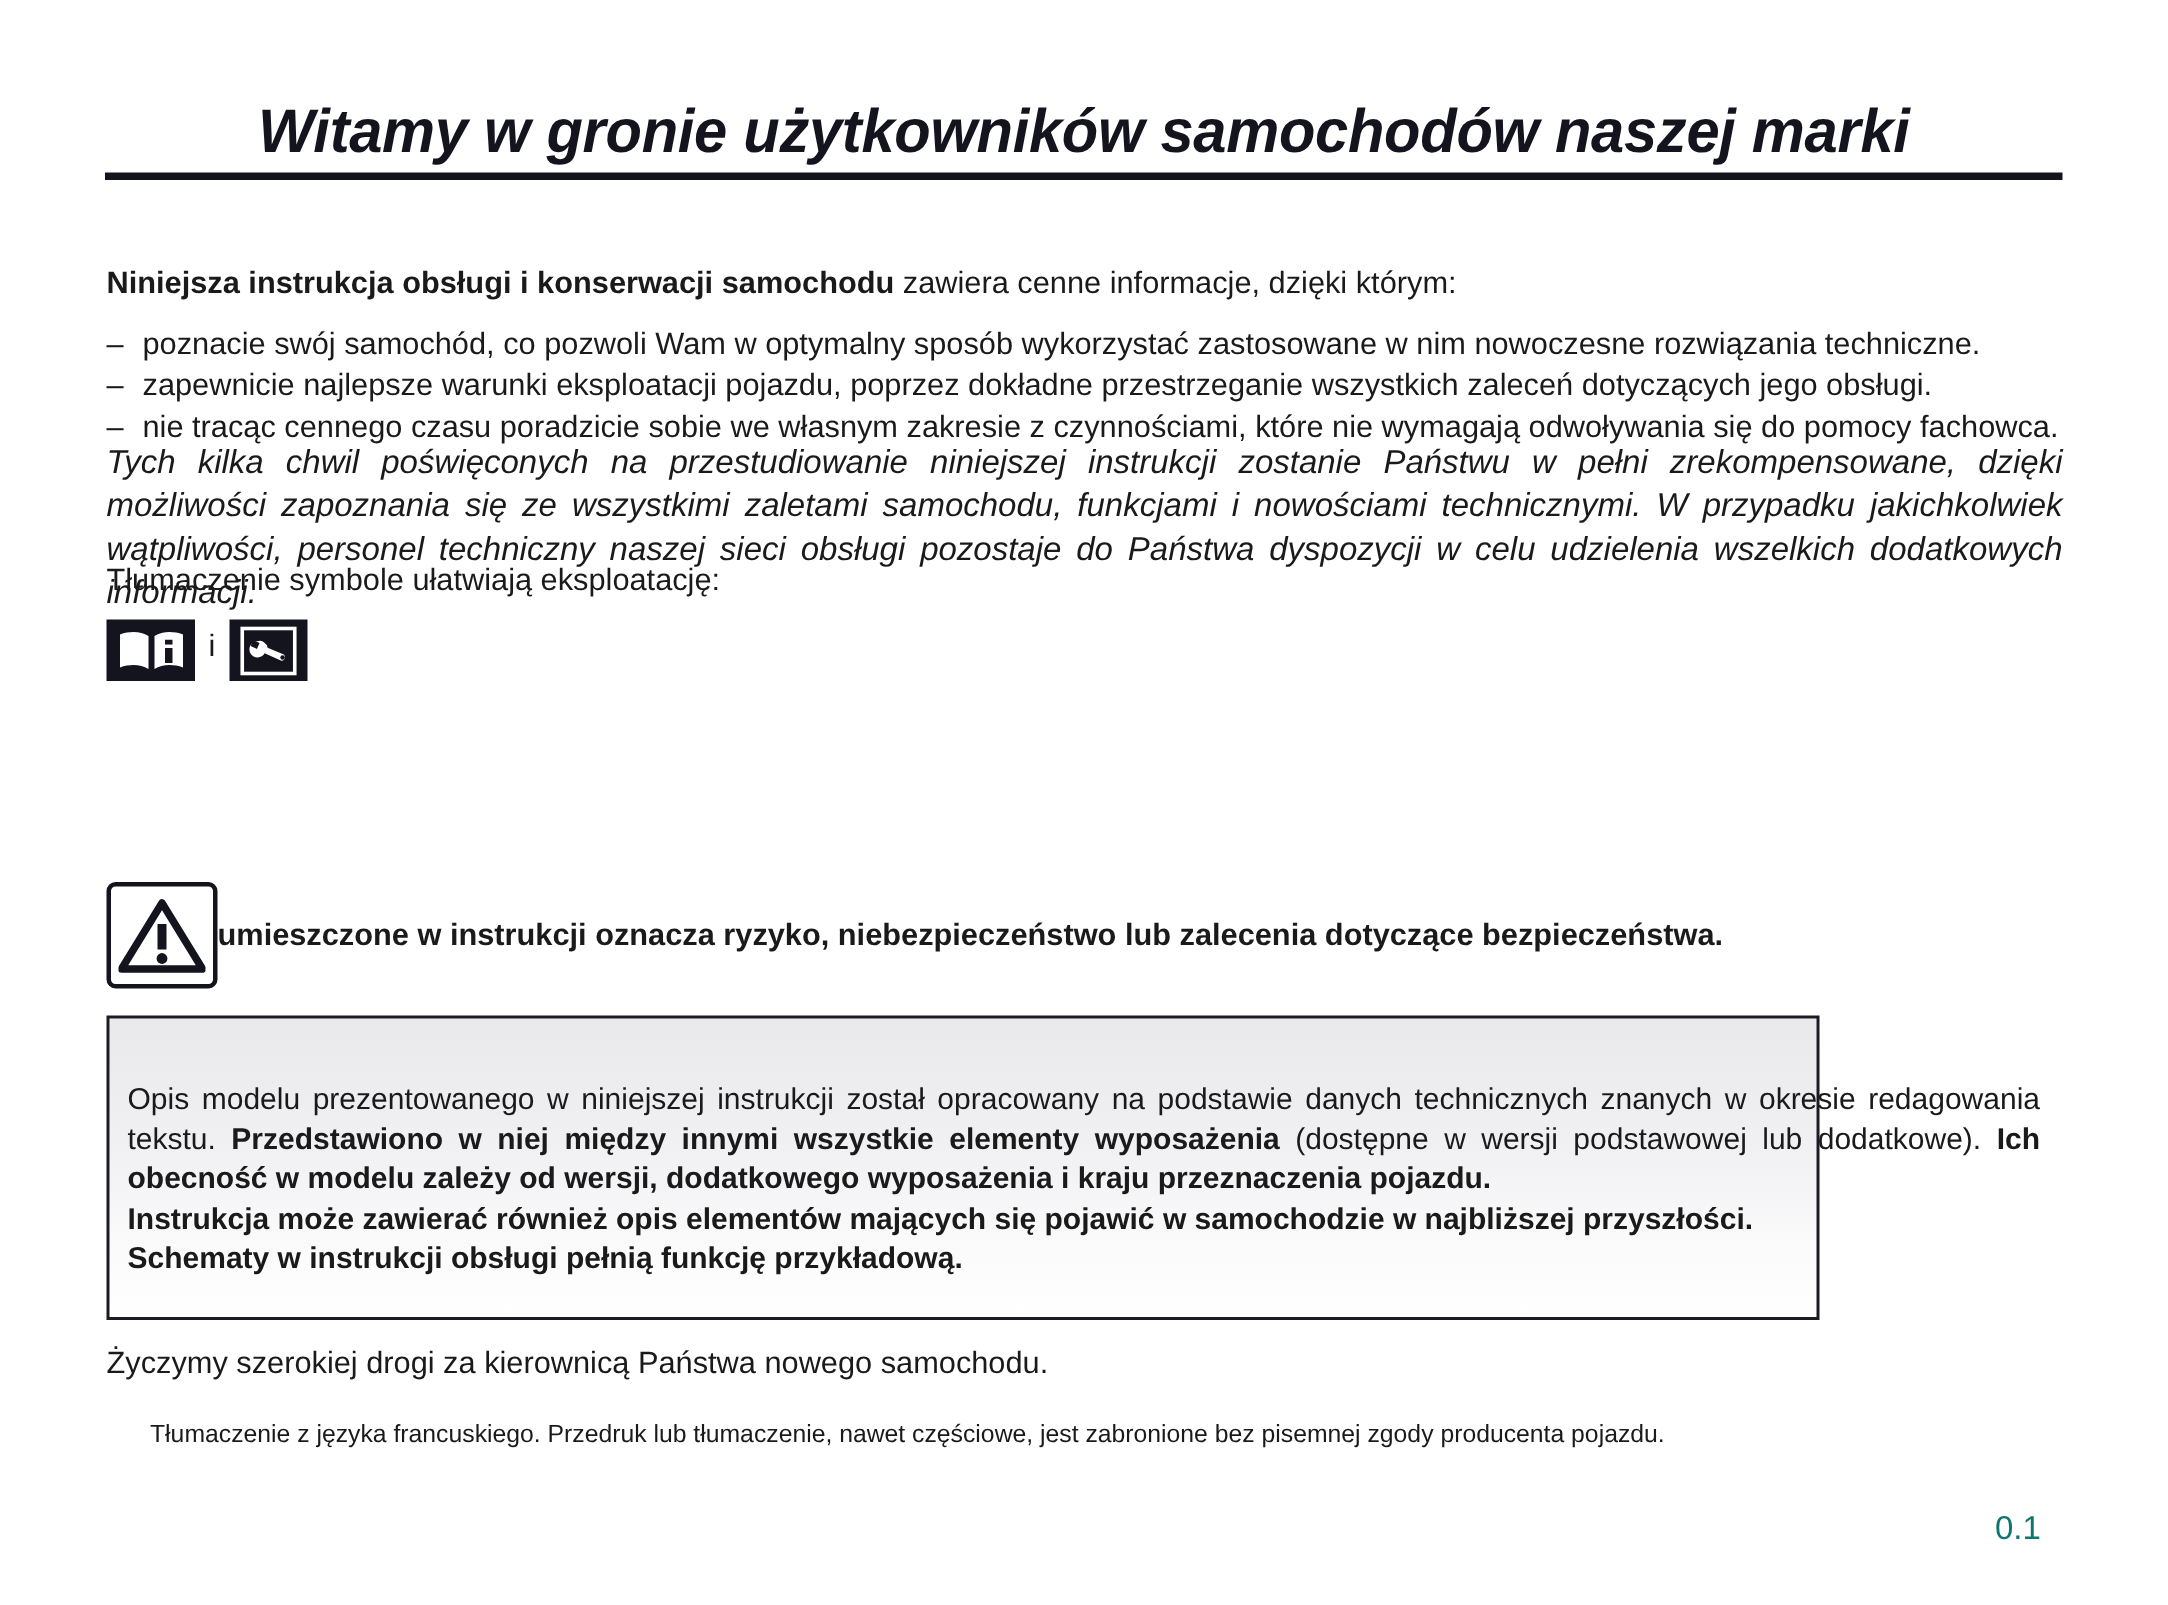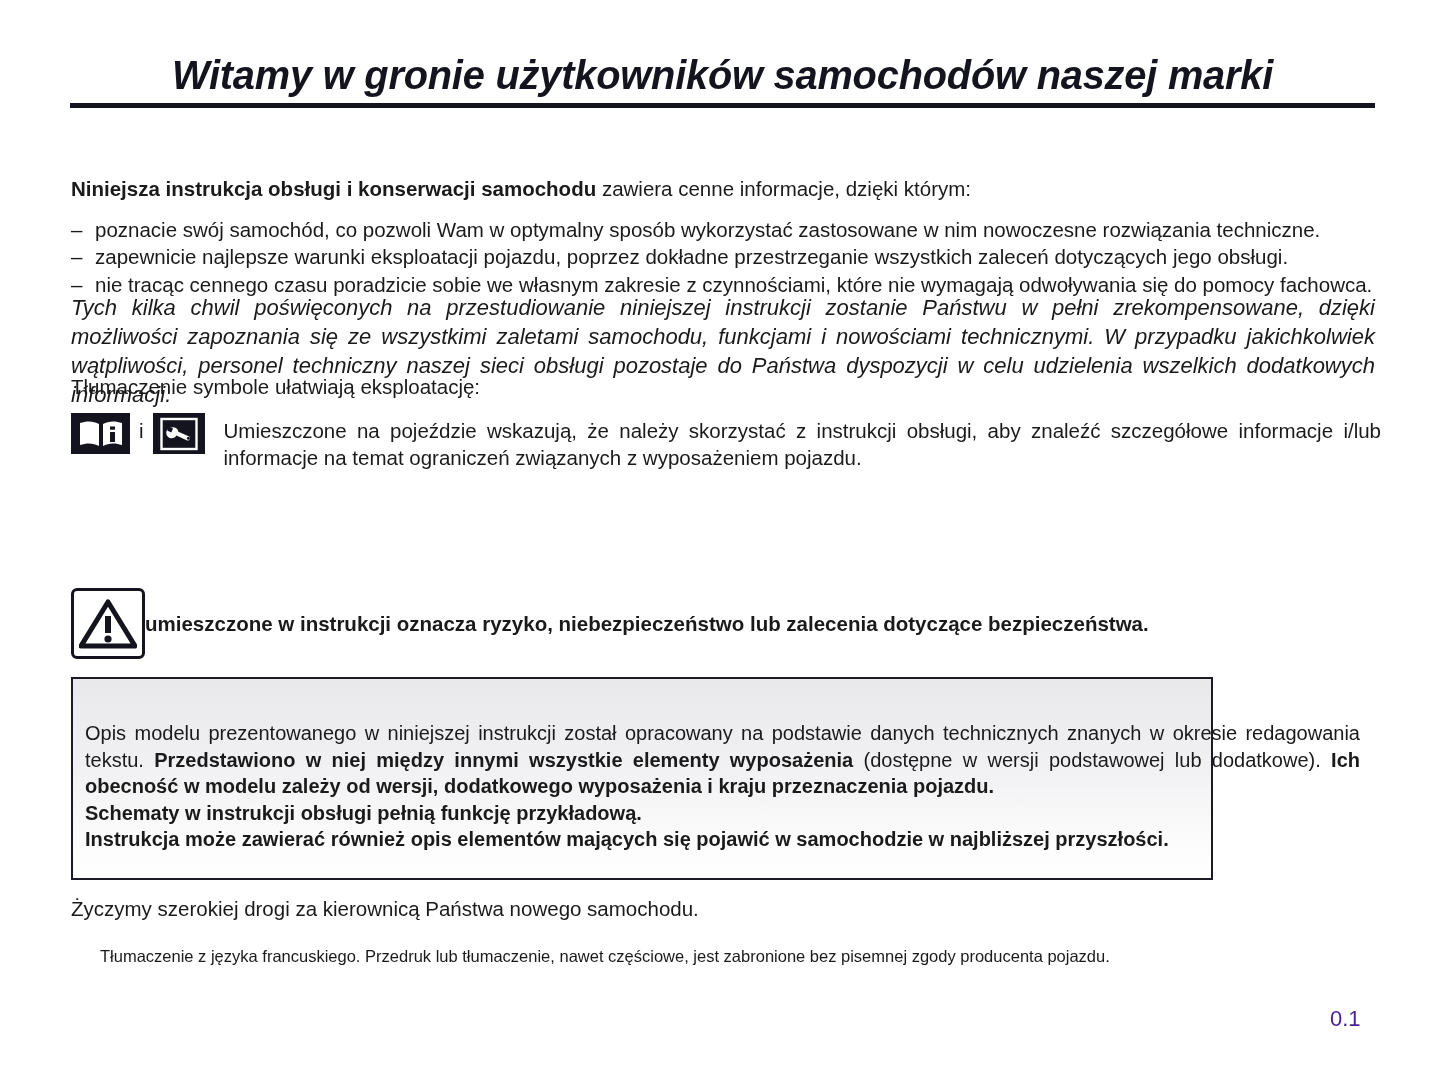--- a/index.html
+++ b/index.html
@@ -17,21 +17,21 @@
   }
   .page {
     position: absolute;
     inset: 0;
   }
 
   
   .title-block {
     position: absolute;
     left: 70px;
-    top: 54px;
+    top: 66px;
     width: 1305px;
   }
   .title-text {
     font-size: 41px;
     font-weight: bold;
     font-style: italic;
     letter-spacing: -0.2px;
     text-align: center;
     color: #14141e;
     white-space: nowrap;
@@ -202,21 +202,21 @@
     position: absolute;
     left: 100px;
     top: 947px;
     font-size: 16.5px;
   }
   .page-number {
     position: absolute;
     left: 1330px;
     top: 1006px;
     font-size: 22px;
-    color: #4c1d95;
+    color: #0f766e;
   }
 </style>
 </head>
 <body>
 
 <div class="page">
 
   <div class="title-block">
     <div class="title-text">Witamy w gronie użytkowników samochodów naszej marki</div>
     <div class="title-rule"></div>
@@ -260,39 +260,38 @@
       <svg width="40" height="34" viewBox="0 0 40 34" aria-hidden="true">
         <rect x="2.5" y="2" width="35" height="30" fill="none" stroke="#ffffff" stroke-width="2.4"></rect>
         <g fill="#ffffff">
           <path d="M12.5 10.5 a5.4 5.4 0 1 0 4.9 8.0 L28.2 23.4 a2.3 2.3 0 0 0 2.0 -4.0 L19.4 14.8 a5.4 5.4 0 0 0 -6.9 -4.3 Z"></path>
           <path d="M9.6 9.6 L14.0 11.6 L12.3 15.6 L8.1 13.6 Z" fill="#14141e"></path>
         </g>
         <circle cx="29.4" cy="21.3" r="1.5" fill="#14141e"></circle>
       </svg>
     </span>
 
-    <span class="icon-caption">Umieszczone na pojeździe wskazują, że należy skorzystać z instrukcji obsługi, aby znaleźć szczegółowe informacje i/lub informacje na temat ograniczeń związanych z wyposażeniem pojazdu.</span>
   </div>
 
   <div class="warn-row">
     <span class="warn-icon">
       <svg width="58" height="52" viewBox="0 0 58 52" aria-hidden="true">
         <path d="M29 4 L56 48 L2 48 Z" fill="none" stroke="#14141e" stroke-width="5" stroke-linejoin="round"></path>
         <rect x="26" y="18" width="6" height="17" fill="#14141e"></rect>
         <circle cx="29" cy="41" r="3.6" fill="#14141e"></circle>
       </svg>
     </span>
     <span class="warn-text">umieszczone w instrukcji oznacza ryzyko, niebezpieczeństwo lub zalecenia dotyczące bezpieczeństwa.</span>
   </div>
 
   <div class="notice-box">
     <div class="notice-inner">
       <div class="notice-para"><span>Opis modelu prezentowanego w niniejszej instrukcji został opracowany na podstawie danych technicznych znanych w okresie redagowania tekstu. </span><b>Przedstawiono w niej między innymi wszystkie elementy wyposażenia</b><span> (dostępne w wersji podstawowej lub dodatkowe). </span><b>Ich obecność w modelu zależy od wersji, dodatkowego wyposażenia i kraju przeznaczenia pojazdu.</b></div>
+      <b class="notice-line">Instrukcja może zawierać również opis elementów mających się pojawić w samochodzie w najbliższej przyszłości.</b>
       <b class="notice-line">Schematy w instrukcji obsługi pełnią funkcję przykładową.</b>
-      <b class="notice-line">Instrukcja może zawierać również opis elementów mających się pojawić w samochodzie w najbliższej przyszłości.</b>
     </div>
   </div>
 
   <div class="closing">Życzymy szerokiej drogi za kierownicą Państwa nowego samochodu.</div>
   <div class="copyright">Tłumaczenie z języka francuskiego. Przedruk lub tłumaczenie, nawet częściowe, jest zabronione bez pisemnej zgody producenta pojazdu.</div>
   <div class="page-number">0.1</div>
 
 </div>
 
 </body></html>

